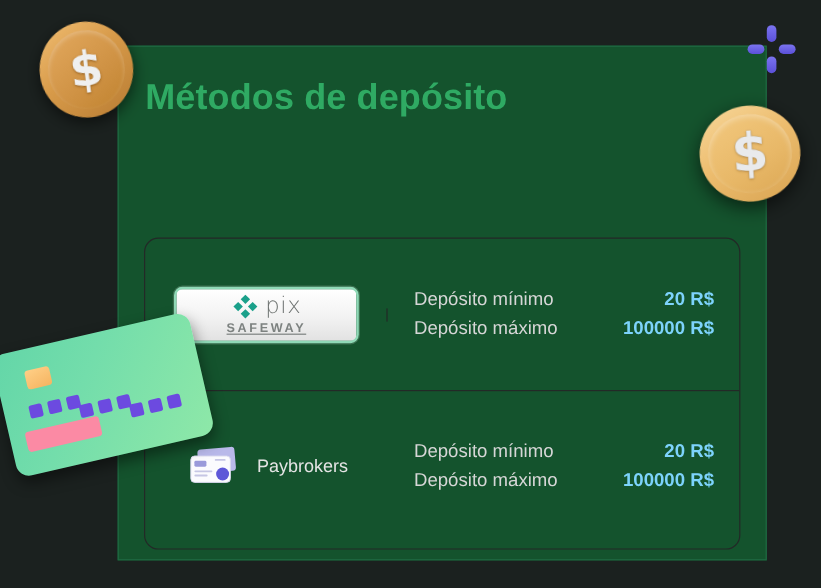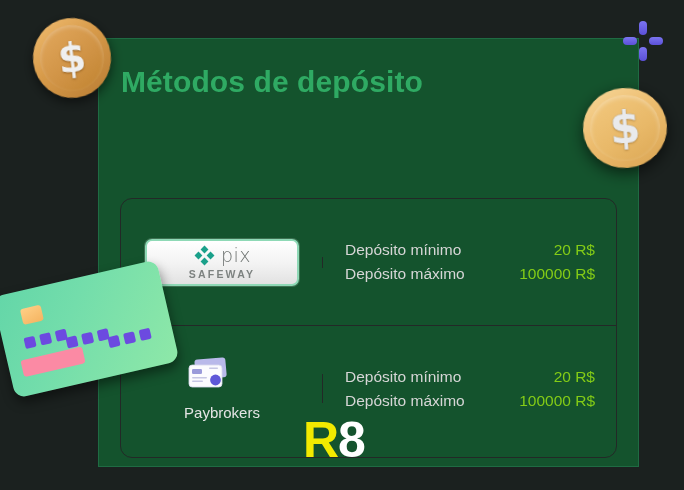--- a/index.html
+++ b/index.html
@@ -132,27 +132,28 @@
     letter-spacing: 0.5px;
     line-height: 1;
     font-family: "DejaVu Sans", sans-serif;
   }
   .pix-safeway {
     color: #7d8280;
     font-size: 10.5px;
     font-weight: 700;
     letter-spacing: 2.2px;
     margin-top: 1px;
+    text-decoration: underline;
   }
 
   
   .pb-wrap {
     display: flex;
-    flex-direction: column;
-    align-items: flex-start;
+    flex-direction: row;
+    align-items: center;
     gap: 12px;
   }
   .pb-label {
     color: #e4e4e4;
     font-size: 15px;
     font-weight: 400;
   }
 
   
   .amounts {
@@ -165,23 +166,23 @@
     justify-content: space-between;
     align-items: center;
     line-height: 1.52;
   }
   .amount-label {
     color: #d6d6d6;
     font-size: 15.5px;
     font-weight: 400;
   }
   .amount-value {
-    color: #84cc16;
+    color: #7dd3fc;
     font-size: 15.5px;
-    font-weight: 400;
+    font-weight: 700;
     white-space: nowrap;
   }
 
   
   .coin {
     position: absolute;
     border-radius: 50%;
     display: flex;
     align-items: center;
     justify-content: center;
@@ -439,15 +440,14 @@
     <span class="stripe"></span>
   </div>
 
   <div id="plus-icon">
     <i class="v up"></i>
     <i class="v down"></i>
     <i class="h left"></i>
     <i class="h right"></i>
   </div>
 
-  <div id="brand"><span class="r">R</span><span class="eight">8</span></div>
 
 </div>
 
 </body></html>

